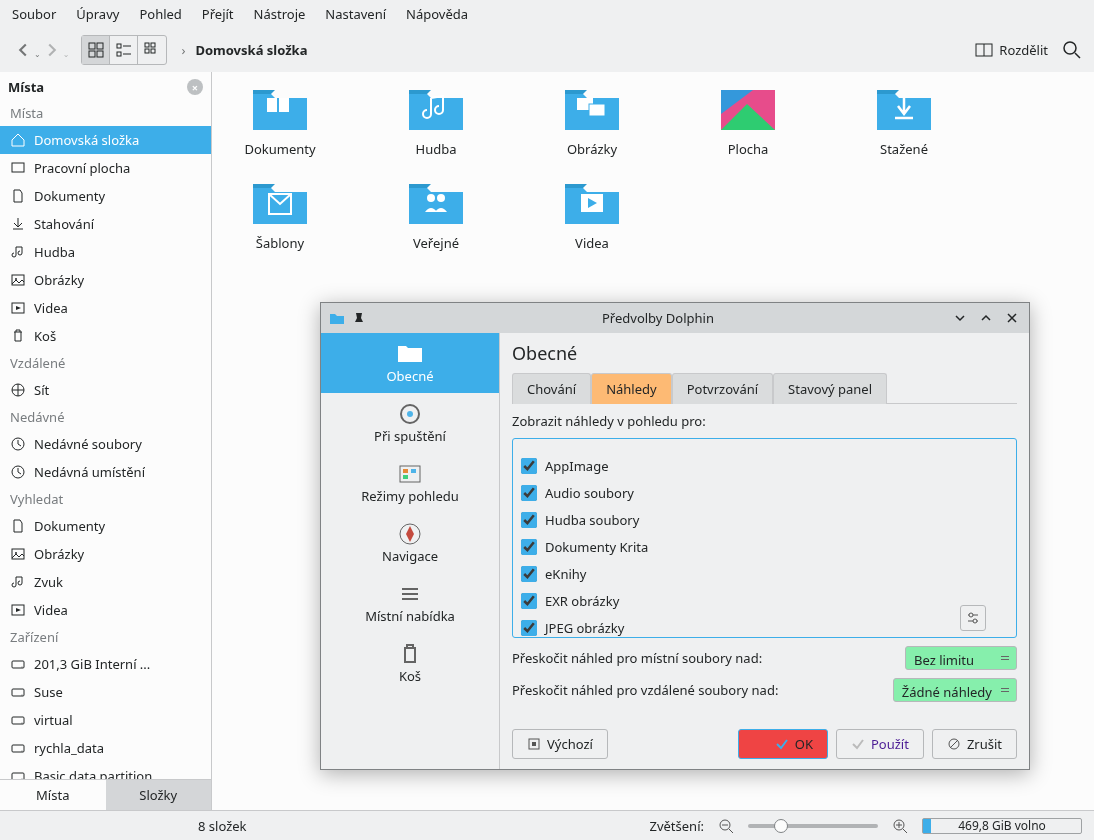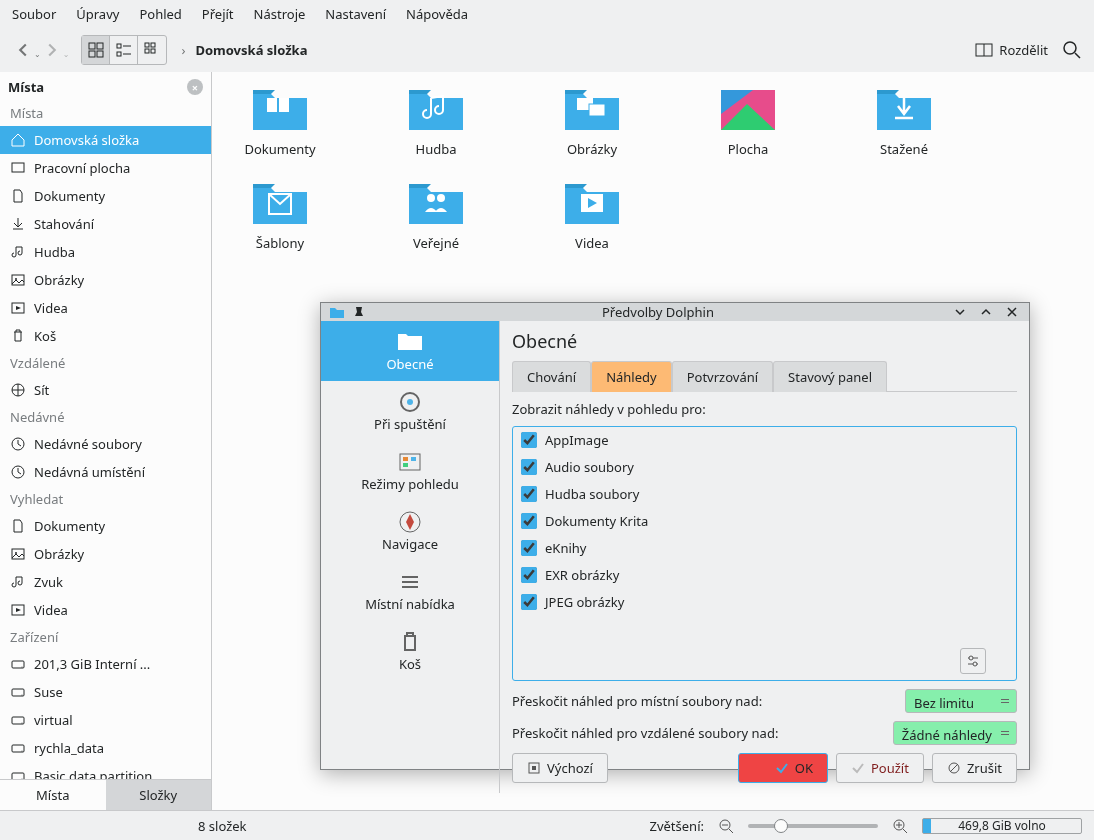--- a/index.html
+++ b/index.html
@@ -67,32 +67,32 @@
 .cat { height: 60px; display: flex; flex-direction: column; align-items: center; justify-content: center; gap: 1px; cursor:default; }
 .cat .cicon { width: 28px; height: 24px; display:flex;align-items:center;justify-content:center;}
 .cat.selected { background: #3daee9; color: #fff; }
 .cat:not(.selected) .cicon{ opacity:.9 }
 .content { flex: 1; border-left: 1px solid #c8c9cb; display: flex; flex-direction: column; padding: 8px 12px 10px 12px; gap: 8px; }
 .content h2 { font-size: 18px; font-weight: normal; }
 .tabs { display: flex; gap: 0; border-bottom: 1px solid #c8c9cb; }
 .tab { padding: 6px 14px; border: 1px solid transparent; border-bottom:none; border-radius: 3px 3px 0 0; margin-bottom:-1px; cursor:default;}
 .tab.active { background: #fdba74; border-color: #c8c9cb; }
 .tab:not(.active){ background:#dadcdd; border-color:#c8c9cb;}
-.checklist { border: 1px solid #3daee9; border-radius: 3px; height: 255px; overflow: auto; padding: 4px 8px; display: flex; flex-direction: column; gap: 9px; position:relative;}
+.checklist { border: 1px solid #3daee9; border-radius: 3px; height: 200px; overflow: auto; padding: 18px 8px; display: flex; flex-direction: column; gap: 9px; position:relative;}
 .ck { display: flex; align-items: center; gap: 8px; }
 .ck input { width: 16px; height: 16px; accent-color:#3daee9;}
 .cfg-btn { position: absolute; right: 30px; bottom: 6px; width: 26px; height: 26px; border: 1px solid #b6b8ba; border-radius: 3px; display:flex;align-items:center;justify-content:center;background:#eff0f1;}
 .row { display: flex; align-items: center; gap: 10px; }
 .row .spacer { flex: 1; }
 .combo { border: 1px solid #b6b8ba; border-radius: 3px; padding: 4px 24px 0 8px; background:#86efac; position:relative; min-width:112px;}
 .combo:after{ content:""; position:absolute; right:6px; top:4px; bottom:4px; width:10px; background:linear-gradient(#666,#666) center 35% /8px 1px no-repeat, linear-gradient(#666,#666) center 65% /8px 1px no-repeat;}
 .btn-row { display: flex; gap: 8px; align-items:center;}
 .btn { border: 1px solid #b6b8ba; border-radius: 3px; padding: 5px 14px; display: flex; align-items: center; gap: 6px; background:#eff0f1; cursor:default;}
 .btn.primary { border-color: #3daee9; background: #ef4444; padding-left: 36px; }
-.btn.disabled { color: #7f1d1d; }
+.btn.disabled { color: #4c1d95; }
 
 
 svg { display:block; }
 </style>
 </head>
 <body>
 
 <div class="menubar">
   <span>Soubor</span>
   <span>Úpravy</span>

